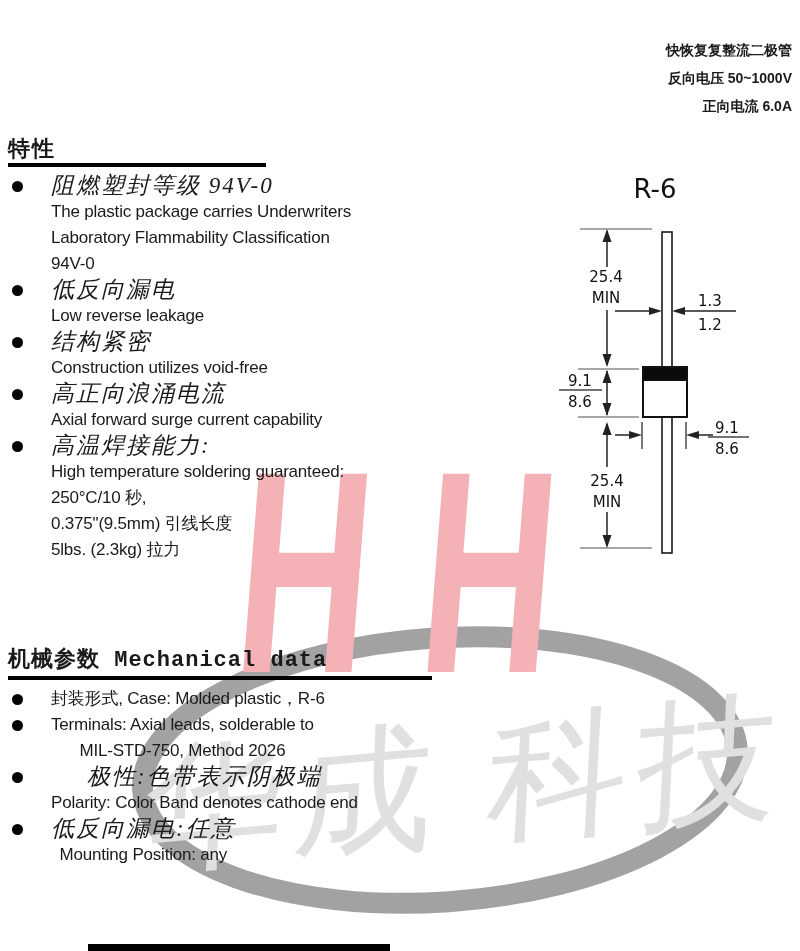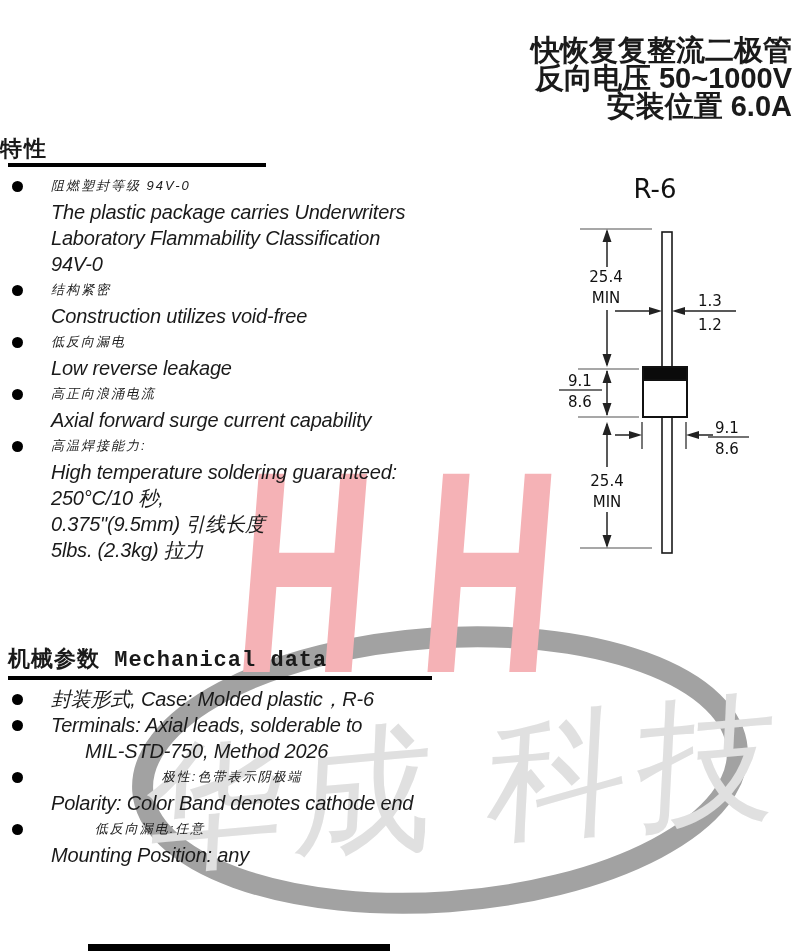--- a/index.html
+++ b/index.html
@@ -9,75 +9,75 @@
   
   .wm-ellipse{left:100px;top:590px;z-index:1;}
   .wm-company{left:148px;top:742px;z-index:1;font-family:"Liberation Serif",serif;
       font-size:140px;line-height:1;color:#e0e0e0;letter-spacing:10px;white-space:nowrap;
       transform:rotate(-5deg) skewX(-8deg);transform-origin:0 0;}
   .wm-logo{left:250px;top:428px;z-index:2;font-size:288px;line-height:1;font-weight:bold;
       color:#f5b2b6;white-space:nowrap;transform:scaleX(0.64) skewX(-7deg);
       transform-origin:0 0;letter-spacing:0;}
   
   .content{z-index:5;}
-  .title-block{top:36px;right:8px;text-align:right;font-weight:bold;font-size:29px;
+  .title-block{top:36px;right:8px;text-align:right;font-weight:bold;font-size:14px;
       line-height:28px;z-index:5;}
   .sec-heading{font-size:22px;font-weight:bold;letter-spacing:2px;z-index:5;white-space:nowrap;}
   .rule{background:#000;height:4px;z-index:5;}
   .list{z-index:5;}
   .item{display:flex;align-items:flex-start;}
   .dot{width:11px;height:11px;border-radius:50%;background:#000;margin:8px 0 0 4px;flex:none;}
   .lines{margin-left:28px;}
-  .ln{height:26px;line-height:26px;font-size:20px;white-space:nowrap;letter-spacing:-0.2px;font-style:italic;}
-  .zh{font-family:Liberation Sans, sans-serif;font-style:italic;font-size:13px;letter-spacing:2px;}
+  .ln{height:26px;line-height:26px;font-size:17px;white-space:nowrap;letter-spacing:-0.2px;}
+  .zh{font-family:Liberation Serif, serif;font-style:italic;font-size:23px;letter-spacing:2px;}
   .diagram{left:555px;top:170px;z-index:5;}
   .diagram text{font-family:"DejaVu Sans",sans-serif;font-size:15px;fill:#111;}
   .diagram .lbl{font-size:26px;}
   .bottom-bar{left:88px;top:944px;width:302px;height:7px;background:#000;z-index:5;}
 </style>
 </head>
 <body>
 
 <svg class="abs wm-ellipse" width="680" height="380">
   <ellipse cx="340" cy="180" rx="298" ry="132" fill="none" stroke="#a2a2a2" stroke-width="21" transform="rotate(-4 340 180)"></ellipse>
 </svg>
 <div class="abs wm-company">华成 科技</div>
 <div class="abs wm-logo">H H</div>
 
 <div class="abs title-block content">
   <div>快恢复复整流二极管</div>
   <div>反向电压 50~1000V</div>
-  <div>安装位置 6.0A</div>
+  <div>正向电流 6.0A</div>
 </div>
 
-<div class="abs sec-heading" style="left:0;top:134px;">特性</div>
+<div class="abs sec-heading" style="left:8px;top:134px;">特性</div>
 <div class="abs rule" style="left:8px;top:163px;width:258px;"></div>
 
 <div class="abs list" style="left:8px;top:173px;">
   <div class="item">
     <span class="dot"></span>
     <div class="lines">
       <div class="ln zh">阻燃塑封等级 94V-0</div>
       <div class="ln">The plastic package carries Underwriters</div>
       <div class="ln">Laboratory Flammability Classification</div>
       <div class="ln">94V-0</div>
     </div>
   </div>
   <div class="item">
     <span class="dot"></span>
     <div class="lines">
-      <div class="ln zh">结构紧密</div>
-      <div class="ln">Construction utilizes void-free</div>
+      <div class="ln zh">低反向漏电</div>
+      <div class="ln">Low reverse leakage</div>
     </div>
   </div>
   <div class="item">
     <span class="dot"></span>
     <div class="lines">
-      <div class="ln zh">低反向漏电</div>
-      <div class="ln">Low reverse leakage</div>
+      <div class="ln zh">结构紧密</div>
+      <div class="ln">Construction utilizes void-free</div>
     </div>
   </div>
   <div class="item">
     <span class="dot"></span>
     <div class="lines">
       <div class="ln zh">高正向浪涌电流</div>
       <div class="ln">Axial forward surge current capability</div>
     </div>
   </div>
   <div class="item">

